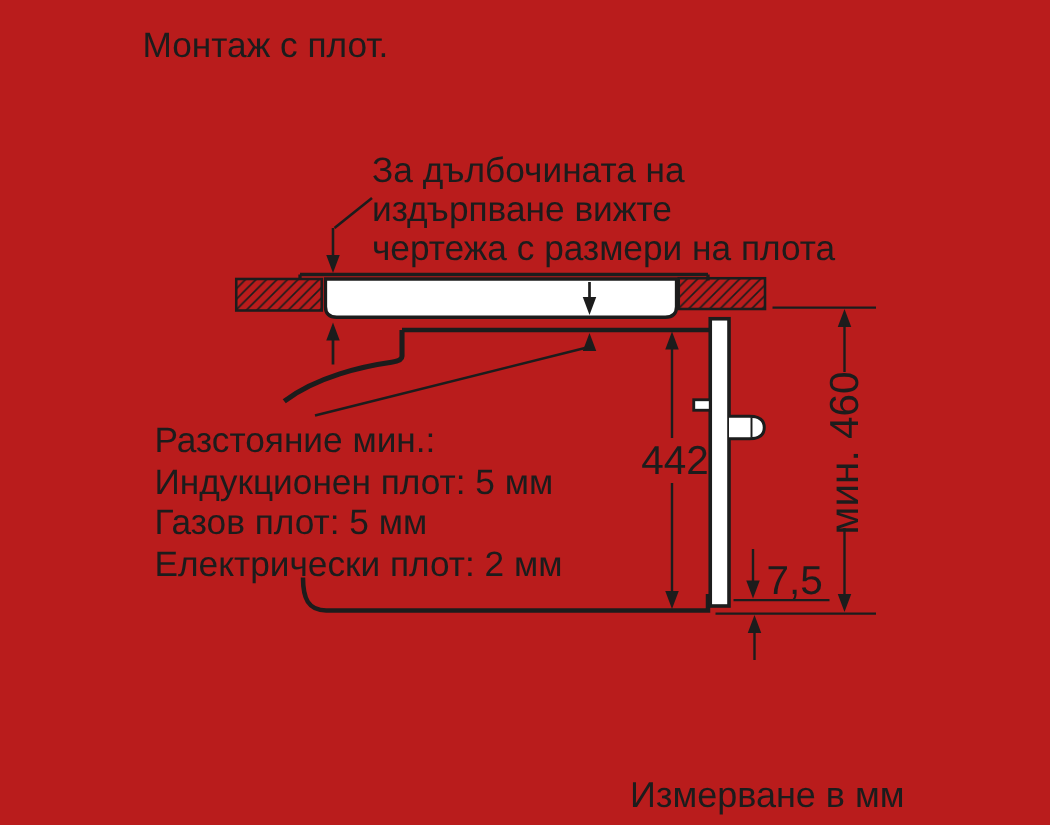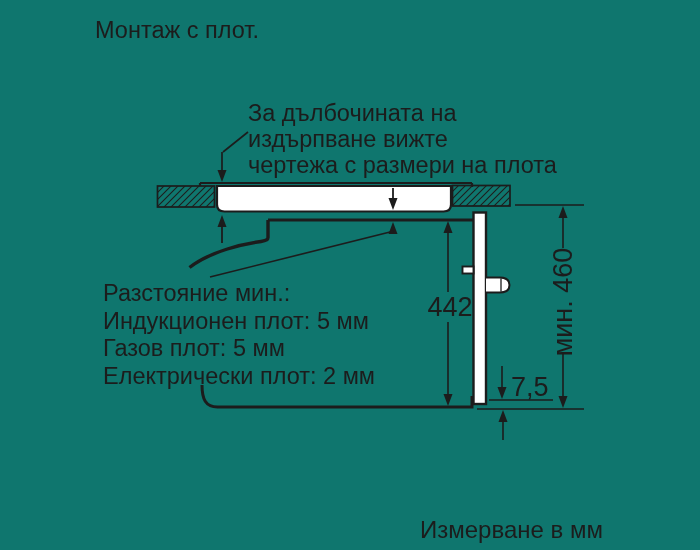--- a/index.html
+++ b/index.html
@@ -1,19 +1,19 @@
 <!DOCTYPE html>
 <html><head>
 <meta charset="utf-8">
 <style>
   html,body{margin:0;padding:0;background:#fff;}
   .page{
     position:relative;
     width:700px;height:550px;
-    background:#0f766e;
+    background:#b91c1c;
     font-family:"Liberation Sans", sans-serif;
     overflow:hidden;
   }
   svg text{
     fill:#1c1c1c;
     font-family:"Liberation Sans", sans-serif;
   }
   .t-title{font-size:23.5px;}
   .t-note{font-size:23.5px;}
   .t-dim{font-size:27px;}

